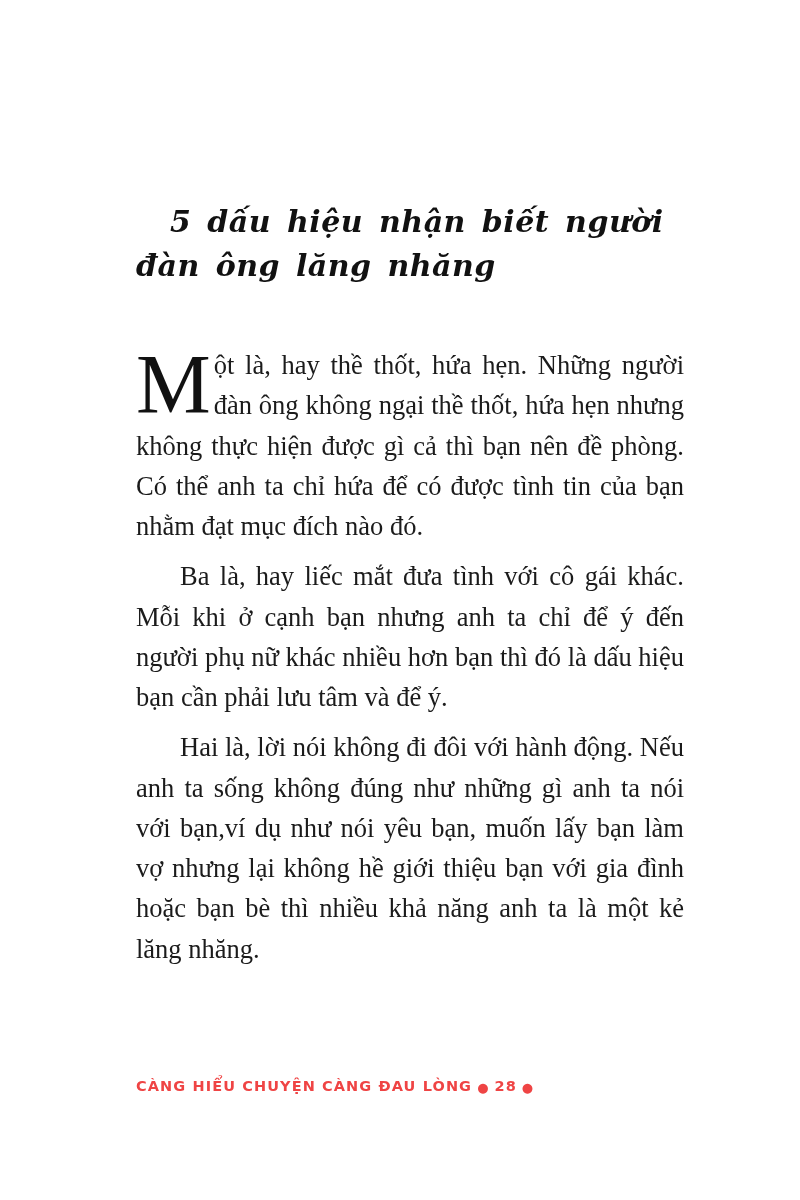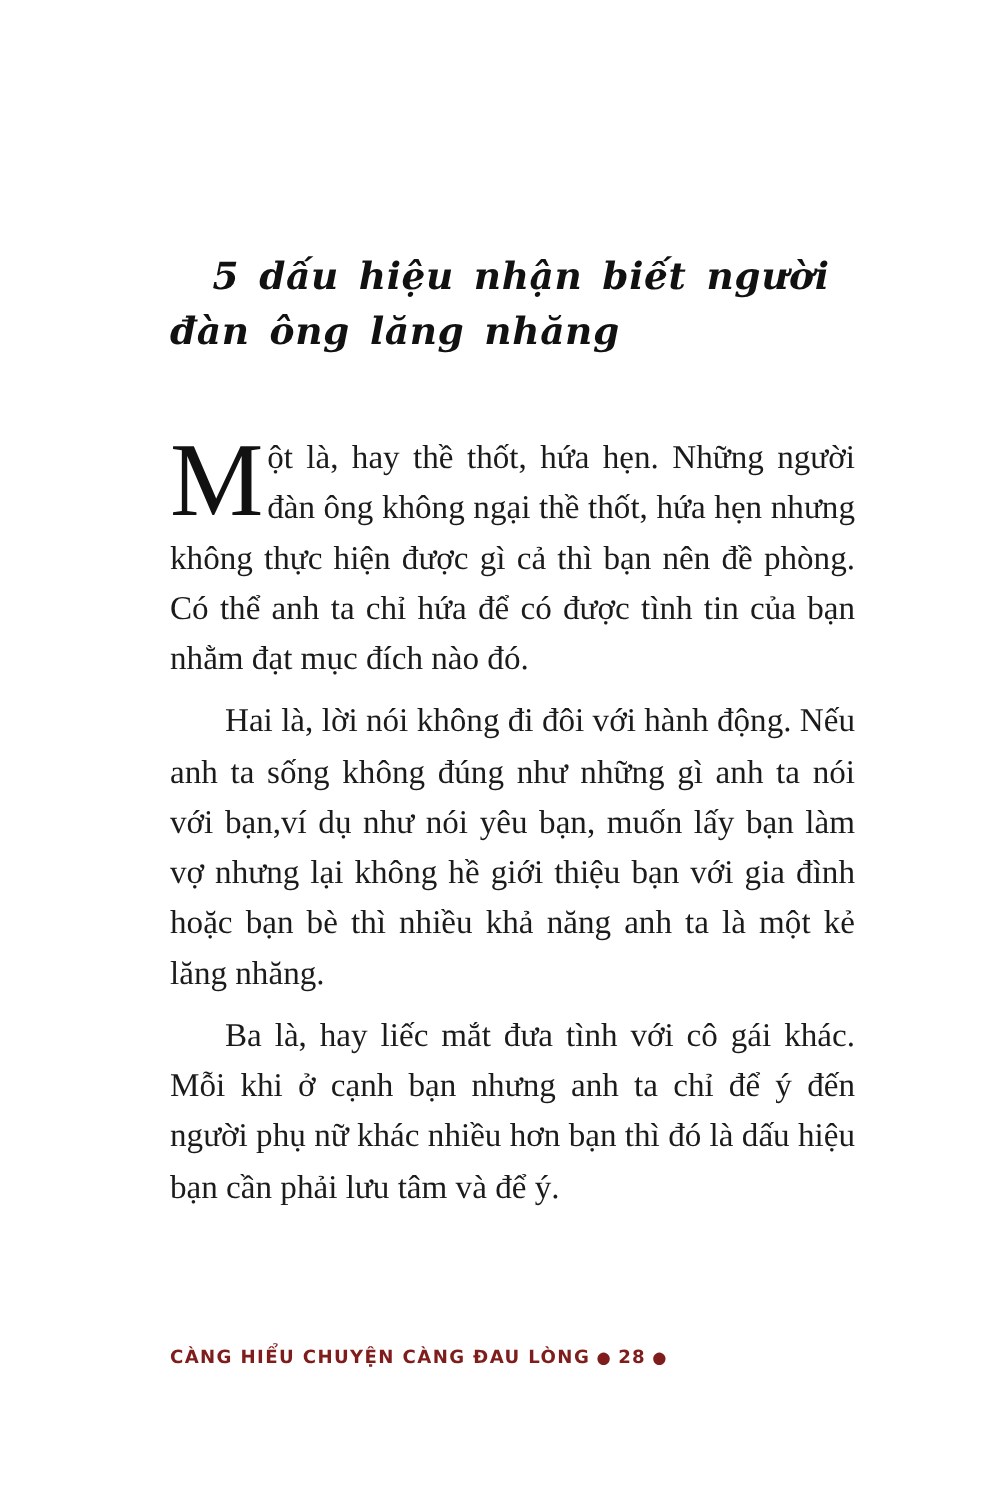--- a/index.html
+++ b/index.html
@@ -64,21 +64,21 @@
   }
   .footer {
     position: absolute;
     left: 136px;
     top: 1078px;
     width: 548px;
     font-family: "DejaVu Sans", sans-serif;
     font-weight: 700;
     font-size: 14.5px;
     letter-spacing: 1.1px;
-    color: #7f1d1d;
+    color: #ef4444;
     white-space: nowrap;
   }
   .footer .dot {
     font-size: 13px;
     vertical-align: middle;
     padding: 0 5px;
   }
   .footer .pagenum {
     letter-spacing: 1px;
   }
@@ -89,23 +89,23 @@
 <div class="page">
 
   <div class="content">
 
     <h1 class="chapter-title">5 dấu hiệu nhận biết người đàn ông lăng nhăng</h1>
 
     <p class="body-text para-first">
       <span class="dropcap">M</span><span>ột là, hay thề thốt, hứa hẹn. Những người đàn ông không ngại thề thốt, hứa hẹn nhưng không thực hiện được gì cả thì bạn nên đề phòng. Có thể anh ta chỉ hứa để có được tình tin của bạn nhằm đạt mục đích nào đó.</span>
     </p>
 
+    <p class="body-text indent">Ba là, hay liếc mắt đưa tình với cô gái khác. Mỗi khi ở cạnh bạn nhưng anh ta chỉ để ý đến người phụ nữ khác nhiều hơn bạn thì đó là dấu hiệu bạn cần phải lưu tâm và để ý.</p>
+
     <p class="body-text indent">Hai là, lời nói không đi đôi với hành động. Nếu anh ta sống không đúng như những gì anh ta nói với bạn,ví dụ như nói yêu bạn, muốn lấy bạn làm vợ nhưng lại không hề giới thiệu bạn với gia đình hoặc bạn bè thì nhiều khả năng anh ta là một kẻ lăng nhăng.</p>
-
-    <p class="body-text indent">Ba là, hay liếc mắt đưa tình với cô gái khác. Mỗi khi ở cạnh bạn nhưng anh ta chỉ để ý đến người phụ nữ khác nhiều hơn bạn thì đó là dấu hiệu bạn cần phải lưu tâm và để ý.</p>
 
   </div>
 
   <div class="footer">
     <span>CÀNG HIỂU CHUYỆN CÀNG ĐAU LÒNG</span><span class="dot">●</span><span class="pagenum">28</span><span class="dot">●</span>
   </div>
 
 </div>
 
 </body></html>

